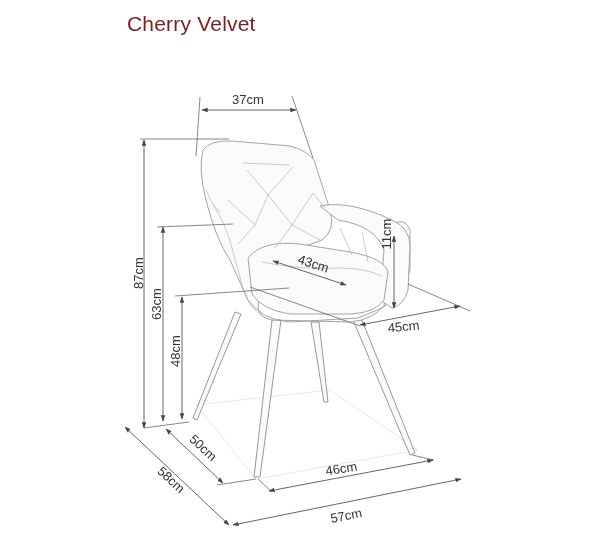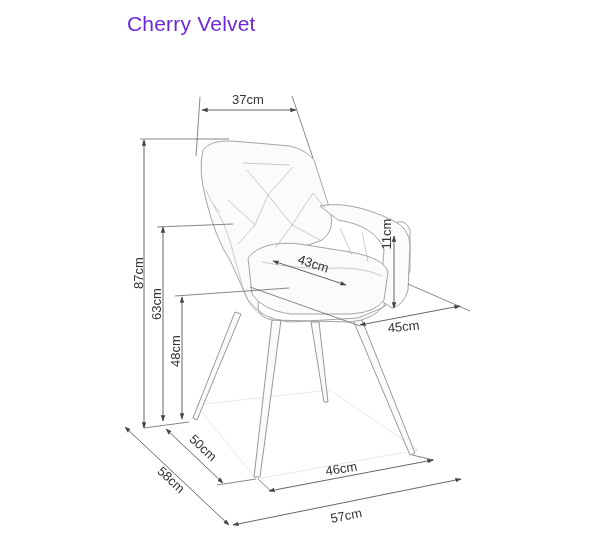--- a/index.html
+++ b/index.html
@@ -1,17 +1,17 @@
 <!DOCTYPE html>
 <html><head>
 <meta charset="utf-8">
 <style>
   html, body { margin: 0; padding: 0; background: #ffffff; }
   body { width: 600px; height: 560px; position: relative; overflow: hidden; font-family: "Liberation Sans", sans-serif; }
-  #title { position: absolute; left: 127px; top: 12px; font-size: 21px; color: #6d28d9; letter-spacing: 0.2px; }
+  #title { position: absolute; left: 127px; top: 12px; font-size: 21px; color: #7f1d1d; letter-spacing: 0.2px; }
   svg { position: absolute; left: 0; top: 0; }
   .dim-text { font-family: "Liberation Sans", sans-serif; font-size: 13px; fill: #333333; }
   .dim { stroke: #555555; stroke-width: 0.9; fill: none; }
   .ext { stroke: #6a6a6a; stroke-width: 0.8; fill: none; }
   .chair { stroke: #9a9a9a; stroke-width: 0.9; fill: #fbfbfb; }
   .chair-detail { stroke: #b5b5b5; stroke-width: 0.7; fill: none; }
   .leg { stroke: #8c8c8c; stroke-width: 0.9; fill: #fafafa; }
   .floor { stroke: #e3e3e3; stroke-width: 0.8; fill: none; }
 </style>
 </head>

